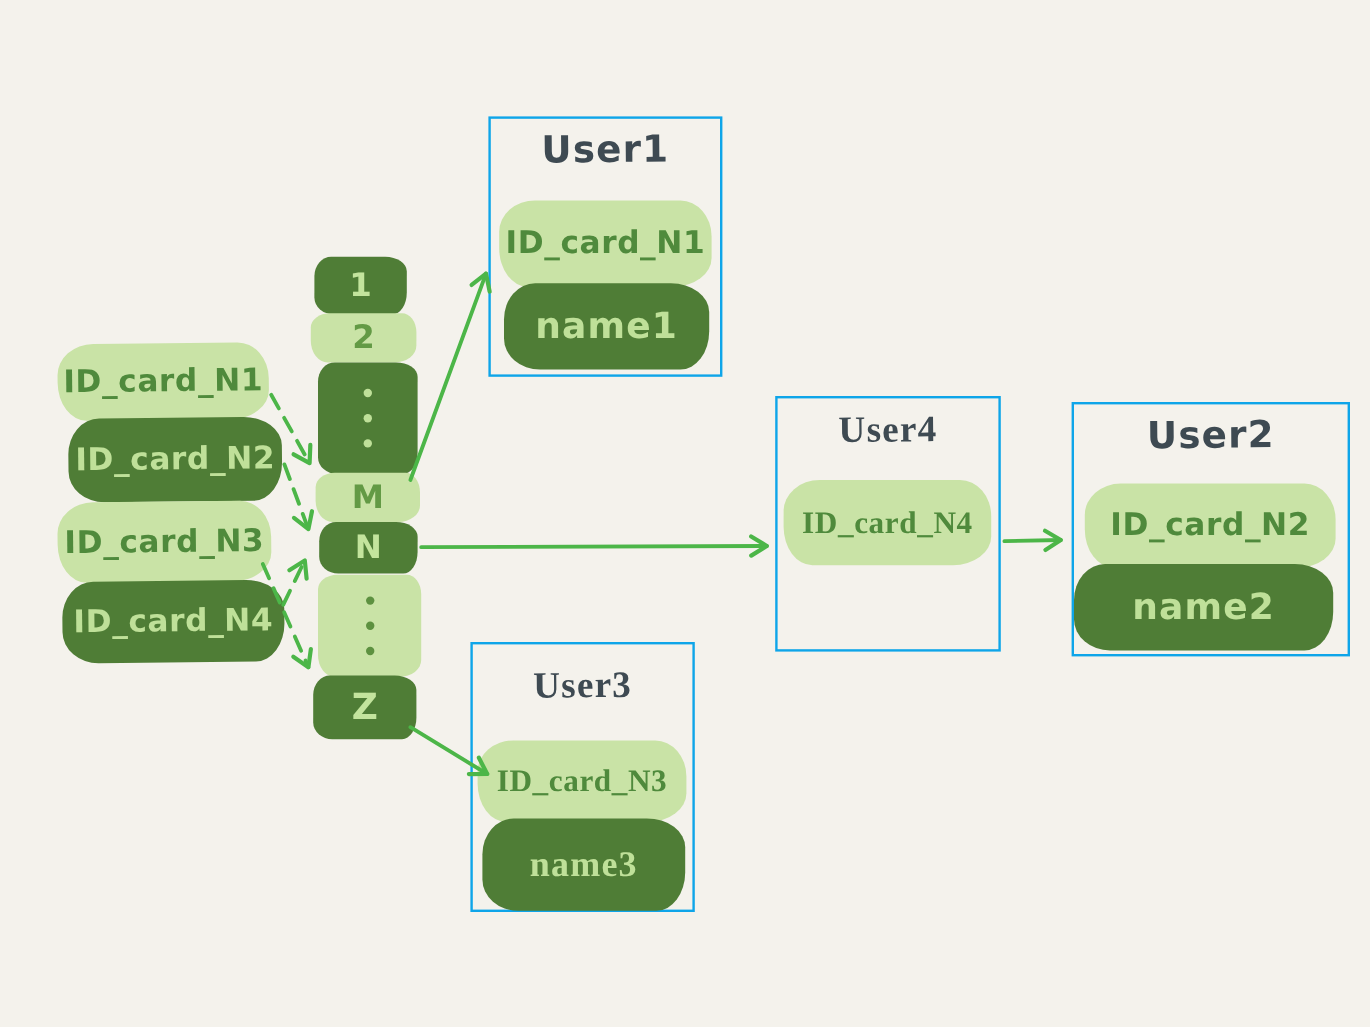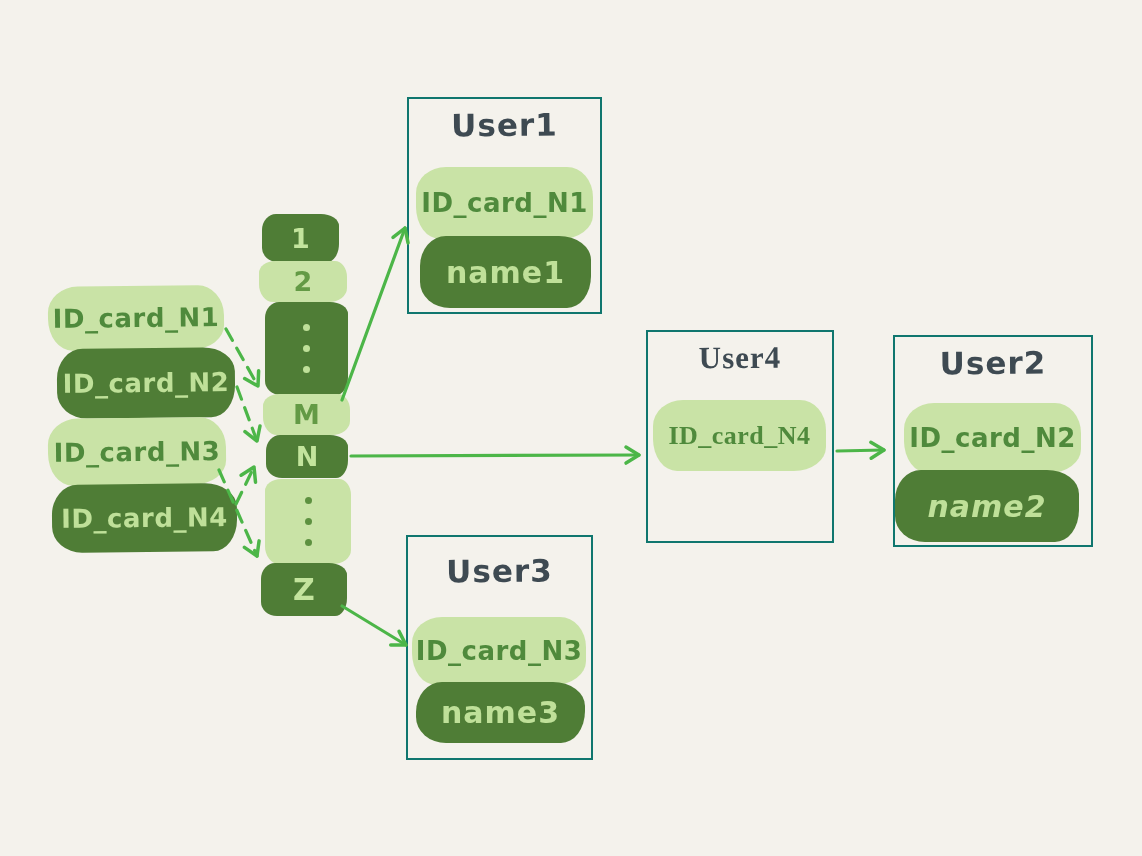--- a/index.html
+++ b/index.html
@@ -44,21 +44,21 @@
   }
   .cell .dots i{
     width:7px;height:7px;border-radius:50%;
     display:block;
   }
   .cell.dark .dots i{background:#bfe099;}
   .cell.light .dots i{background:#5d9140;}
   
   .userbox{
     position:absolute;
-    border:2px solid #0f766e;
+    border:2px solid #0ea5e9;
     background:transparent;
     box-sizing:border-box;
   }
   .userbox .title{
     position:absolute;left:0;right:0;top:8px;
     text-align:center;
     font-size:31px;font-weight:bold;color:#3e4a52;
     letter-spacing:1px;
     transform:rotate(-.5deg);
   }
@@ -106,30 +106,30 @@
     <div class="title">User1</div>
     <div class="pill light idcard" style="top:68px;height:72px;">ID_card_N1</div>
     <div class="pill dark namepill" style="top:137px;height:72px;left:11px;right:9px;">name1</div>
   </div>
 
   <div class="userbox" style="left:646px;top:330px;width:188px;height:213px;font-family:Liberation Serif, serif;">
     <div class="title">User4</div>
     <div class="pill light idcard" style="top:68px;height:71px;left:5px;right:6px;">ID_card_N4</div>
   </div>
 
-  <div class="userbox" style="left:893px;top:335px;width:200px;height:212px;">
+  <div class="userbox" style="left:893px;top:335px;width:232px;height:212px;">
     <div class="title">User2</div>
     <div class="pill light idcard" style="top:66px;height:70px;left:9px;right:10px;">ID_card_N2</div>
-    <div class="pill dark namepill" style="top:133px;height:72px;left:0;right:12px;font-style:italic;">name2</div>
+    <div class="pill dark namepill" style="top:133px;height:72px;left:0;right:12px;">name2</div>
   </div>
 
-  <div class="userbox" style="left:406px;top:535px;width:187px;height:225px;">
+  <div class="userbox" style="left:392px;top:535px;width:187px;height:225px;font-family:Liberation Serif, serif;">
     <div class="title" style="top:16px;">User3</div>
     <div class="pill light idcard" style="top:80px;height:68px;left:4px;right:5px;">ID_card_N3</div>
-    <div class="pill dark namepill" style="top:145px;height:61px;left:8px;right:6px;">name3</div>
+    <div class="pill dark namepill" style="top:145px;height:77px;left:8px;right:6px;">name3</div>
   </div>
 
   <svg class="arrows" width="1142" height="856" viewBox="0 0 1142 856">
     <defs>
       <marker id="ah" viewBox="-16 -16 32 32" markerWidth="32" markerHeight="32" refX="0" refY="0" orient="auto" markerUnits="userSpaceOnUse">
         <path d="M-13,-8 L0,0 L-13,8" fill="none" stroke="#4cb648" stroke-width="3.5" stroke-linecap="round" stroke-linejoin="round"></path>
       </marker>
     </defs>
 
     <line x1="226" y1="329" x2="258" y2="386" stroke="#4cb648" stroke-width="3.2" stroke-dasharray="13 9" stroke-linecap="round" marker-end="url(#ah)"></line>

